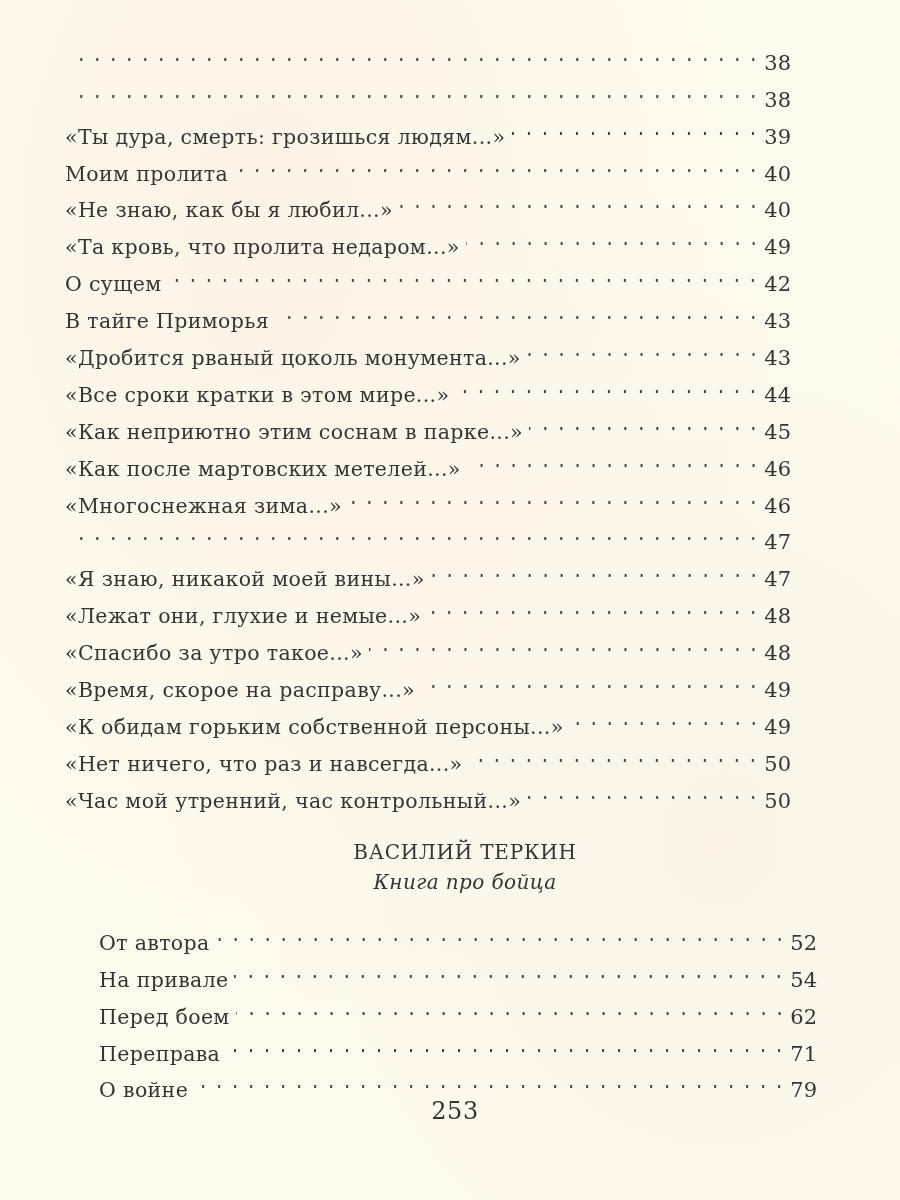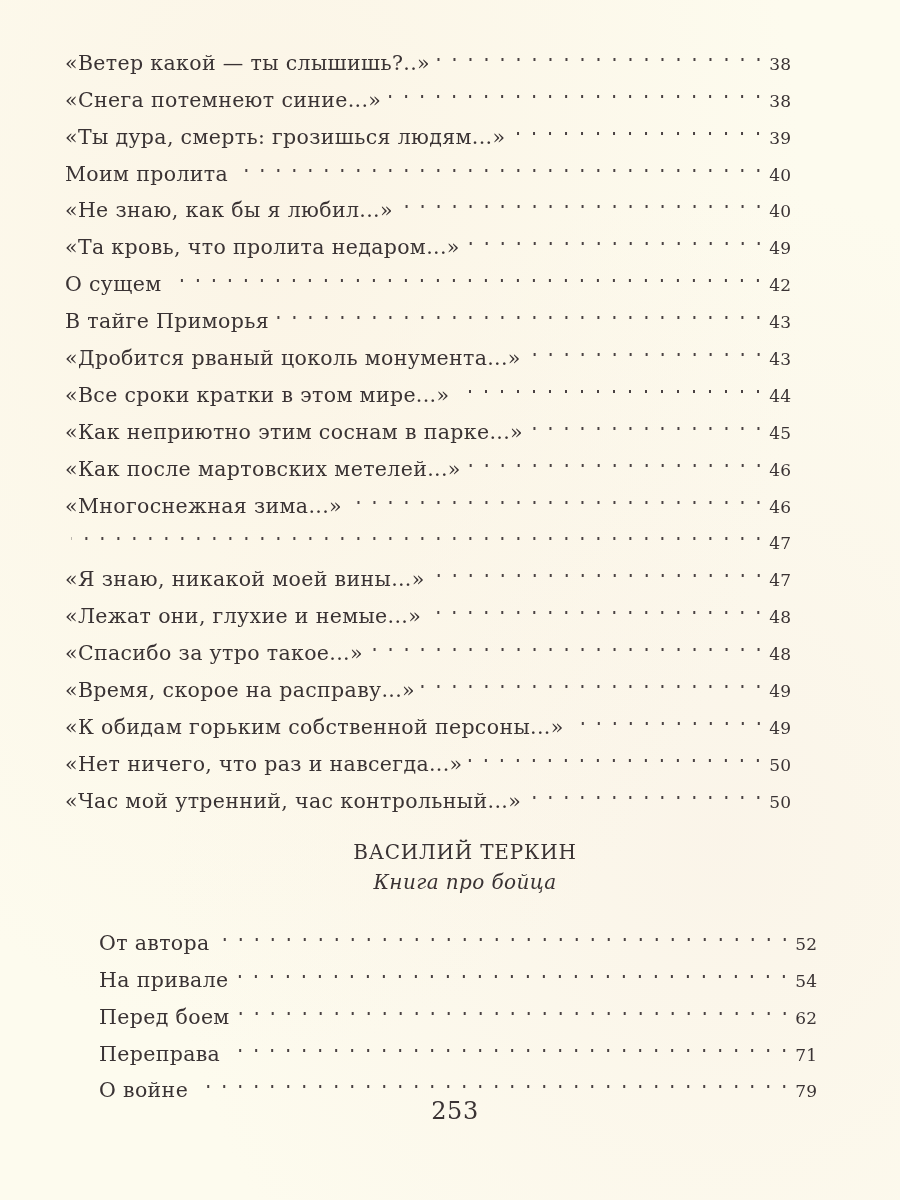--- a/index.html
+++ b/index.html
@@ -66,21 +66,21 @@
       left: 0; right: 0;
       bottom: 9px;
       height: 3px;
       background-image: radial-gradient(circle, #4a4243 1.2px, transparent 1.5px);
       background-size: 16px 3px;
       background-position: right center;
       background-repeat: repeat-x;
     }
     .entry .page-num {
       flex: 0 0 auto;
-      font-size: 17px;
+      font-size: 21px;
       font-weight: normal;
     }
     .section-heading {
       position: absolute;
       left: 0;
       width: 900px;
       text-align: center;
       margin: 0;
     }
     .section-title {
@@ -108,26 +108,24 @@
       margin-left: 5px;
     }
   </style>
 </head>
 <body>
 
 <div class="page">
 
   <ul class="toc toc-a">
     <li class="entry">
-        <span class="title">«Ветер какой — ты слышишь?..»</span>
         <span class="leader"></span>
         <span class="page-num">38</span>
       </li>
     <li class="entry">
-        <span class="title">«Снега потемнеют синие...»</span>
         <span class="leader"></span>
         <span class="page-num">38</span>
       </li>
     <li class="entry">
         <span class="title">«Ты дура, смерть: грозишься людям...»</span>
         <span class="leader"></span>
         <span class="page-num">39</span>
       </li>
     <li class="entry">
         <span class="title">Моим пролита</span>

